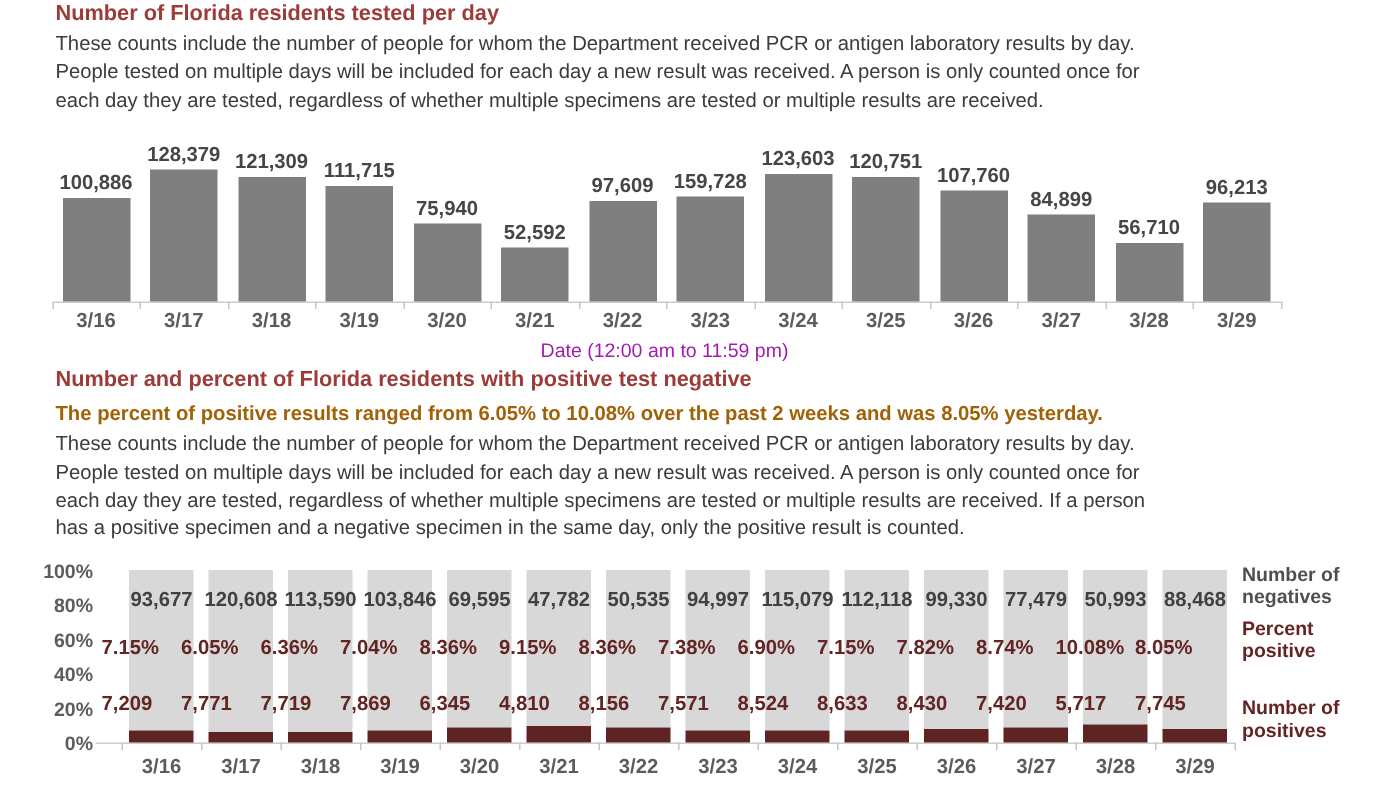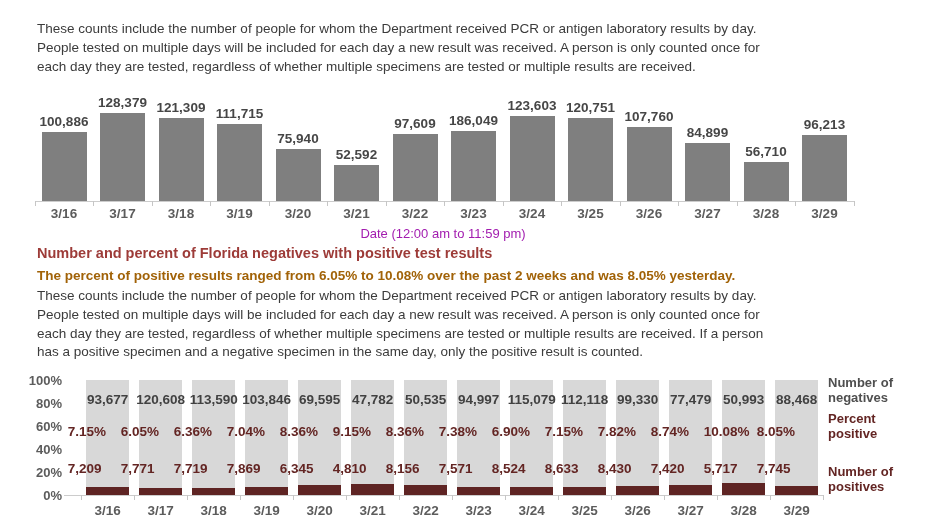--- a/index.html
+++ b/index.html
@@ -49,20 +49,21 @@
     position:absolute;left:828px;width:82px;font-size:13px;font-weight:700;line-height:15px;
   }
   .leg-gray{color:#4f4f4f;}
   .leg-maroon{color:#632523;}
 </style>
 </head>
 <body>
 
 <div id="page">
 
+  <div class="title" style="top:1px">Number of Florida residents tested per day</div>
 
   <div class="desc" style="top:20px">These counts include the number of people for whom the Department received PCR or antigen laboratory results by day.
 People tested on multiple days will be included for each day a new result was received. A person is only counted once for
 each day they are tested, regardless of whether multiple specimens are tested or multiple results are received.</div>
 
   <div class="chart" id="chart1">
       <div class="axis" style="left: 36px; top: 111px; width: 818px; height: 1px;"></div>
       <div class="tick" style="left: 34.75px; top: 111px; width: 1px; height: 5px;"></div>
       <div class="tick" style="left: 93.25px; top: 111px; width: 1px; height: 5px;"></div>
       <div class="tick" style="left: 151.75px; top: 111px; width: 1px; height: 5px;"></div>
@@ -93,21 +94,21 @@
       <div class="bar1" style="left: 275.5px; top: 59px; width: 45px; height: 52px;"></div>
       <div class="vlab" style="left: 253px; top: 41px; width: 90px;">75,940</div>
       <div class="dlab" style="left: 268px; top: 116px; width: 60px;">3/20</div>
       <div class="bar1" style="left: 334px; top: 75px; width: 45px; height: 36px;"></div>
       <div class="vlab" style="left: 311.5px; top: 57px; width: 90px;">52,592</div>
       <div class="dlab" style="left: 326.5px; top: 116px; width: 60px;">3/21</div>
       <div class="bar1" style="left: 392.5px; top: 44px; width: 45px; height: 67px;"></div>
       <div class="vlab" style="left: 370px; top: 26px; width: 90px;">97,609</div>
       <div class="dlab" style="left: 385px; top: 116px; width: 60px;">3/22</div>
       <div class="bar1" style="left: 451px; top: 41px; width: 45px; height: 70px;"></div>
-      <div class="vlab" style="left: 428.5px; top: 23px; width: 90px;">186,049</div>
+      <div class="vlab" style="left: 428.5px; top: 23px; width: 90px;">159,728</div>
       <div class="dlab" style="left: 443.5px; top: 116px; width: 60px;">3/23</div>
       <div class="bar1" style="left: 509.5px; top: 26px; width: 45px; height: 85px;"></div>
       <div class="vlab" style="left: 487px; top: 8px; width: 90px;">123,603</div>
       <div class="dlab" style="left: 502px; top: 116px; width: 60px;">3/24</div>
       <div class="bar1" style="left: 568px; top: 28px; width: 45px; height: 83px;"></div>
       <div class="vlab" style="left: 545.5px; top: 10px; width: 90px;">120,751</div>
       <div class="dlab" style="left: 560.5px; top: 116px; width: 60px;">3/25</div>
       <div class="bar1" style="left: 626.5px; top: 37px; width: 45px; height: 74px;"></div>
       <div class="vlab" style="left: 604px; top: 19px; width: 90px;">107,760</div>
       <div class="dlab" style="left: 619px; top: 116px; width: 60px;">3/26</div>
@@ -117,21 +118,21 @@
       <div class="bar1" style="left: 743.5px; top: 72px; width: 45px; height: 39px;"></div>
       <div class="vlab" style="left: 721px; top: 54px; width: 90px;">56,710</div>
       <div class="dlab" style="left: 736px; top: 116px; width: 60px;">3/28</div>
       <div class="bar1" style="left: 802px; top: 45px; width: 45px; height: 66px;"></div>
       <div class="vlab" style="left: 779.5px; top: 27px; width: 90px;">96,213</div>
       <div class="dlab" style="left: 794.5px; top: 116px; width: 60px;">3/29</div>
     </div>
 
   <div class="xlabel" style="top:226px">Date (12:00 am to 11:59 pm)</div>
 
-  <div class="title" style="top:245px">Number and percent of Florida negatives with positive test results</div>
+  <div class="title" style="top:245px">Number and percent of Florida residents with positive test negative</div>
 
   <div class="highlight" style="top:268px">The percent of positive results ranged from 6.05% to 10.08% over the past 2 weeks and was 8.05% yesterday.</div>
 
   <div class="desc" style="top:287px">These counts include the number of people for whom the Department received PCR or antigen laboratory results by day.
 People tested on multiple days will be included for each day a new result was received. A person is only counted once for
 each day they are tested, regardless of whether multiple specimens are tested or multiple results are received. If a person
 has a positive specimen and a negative specimen in the same day, only the positive result is counted.</div>
 
   <div class="chart" id="chart2">
     <div class="legend leg-gray" style="top:5px">Number of negatives</div>

